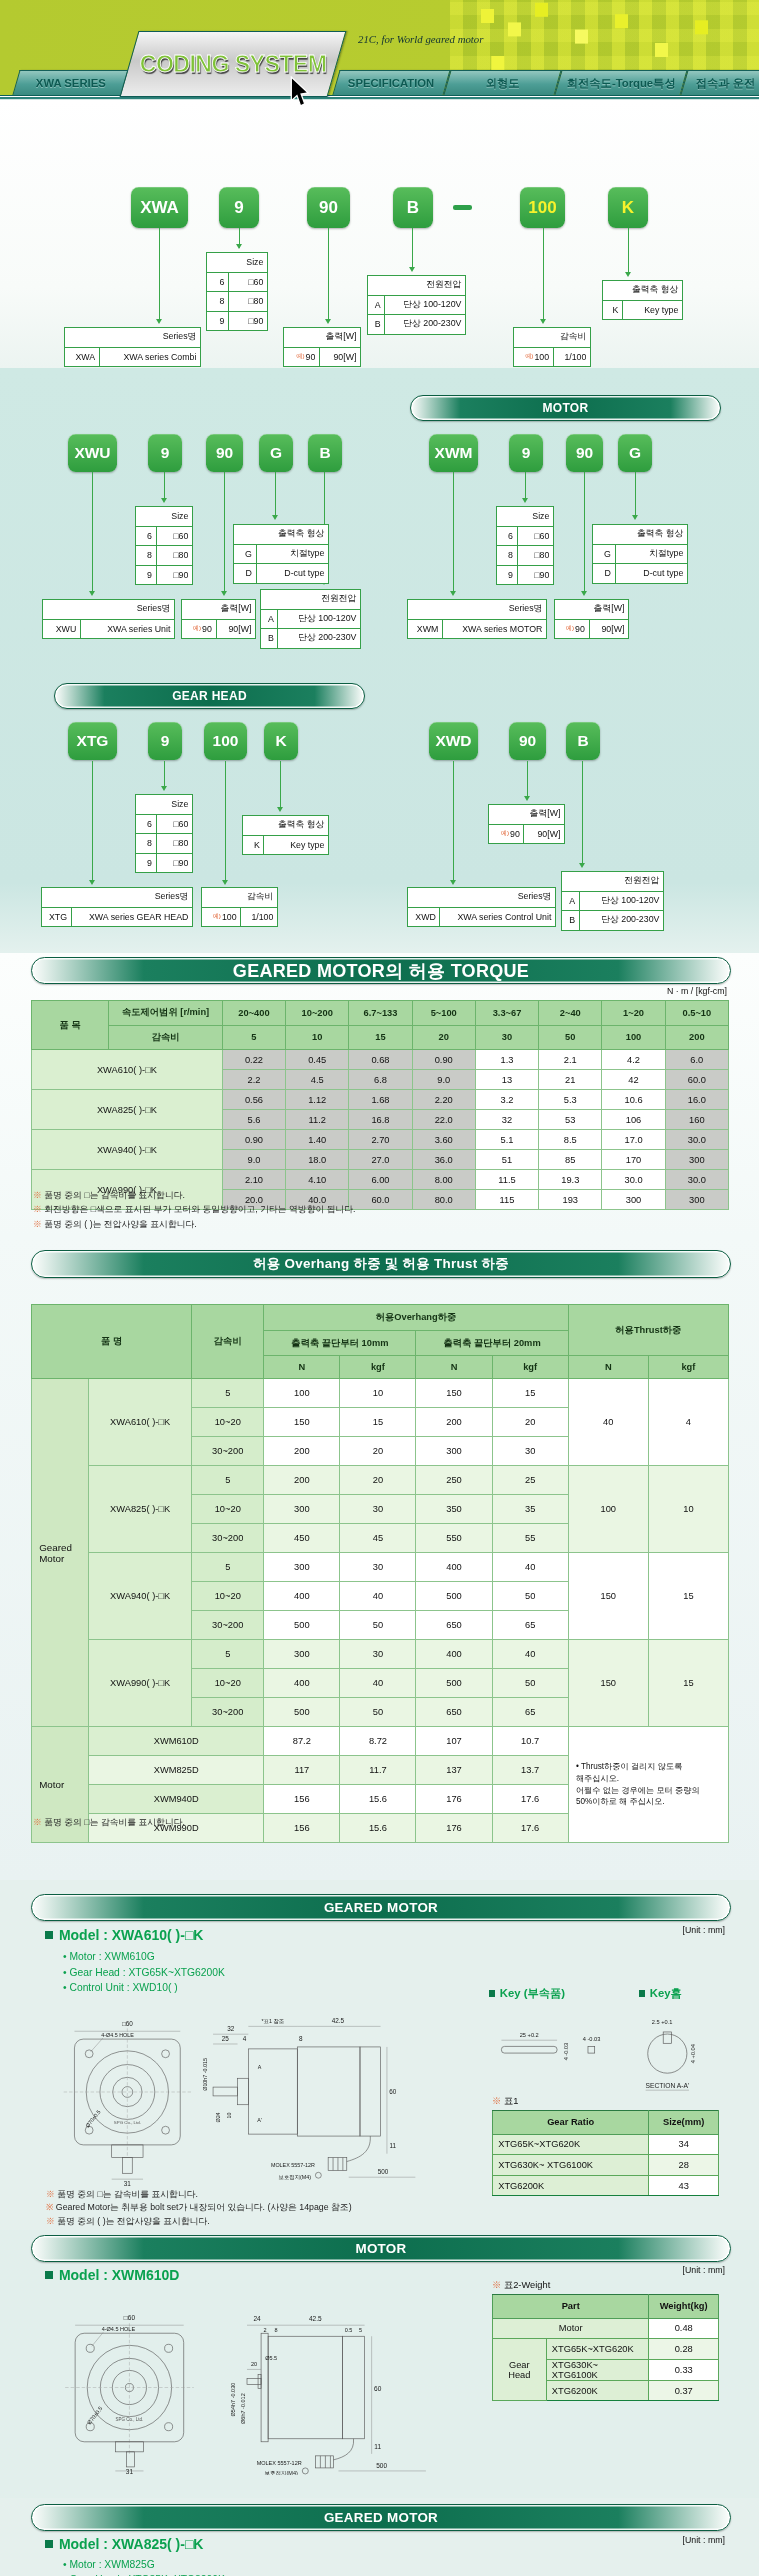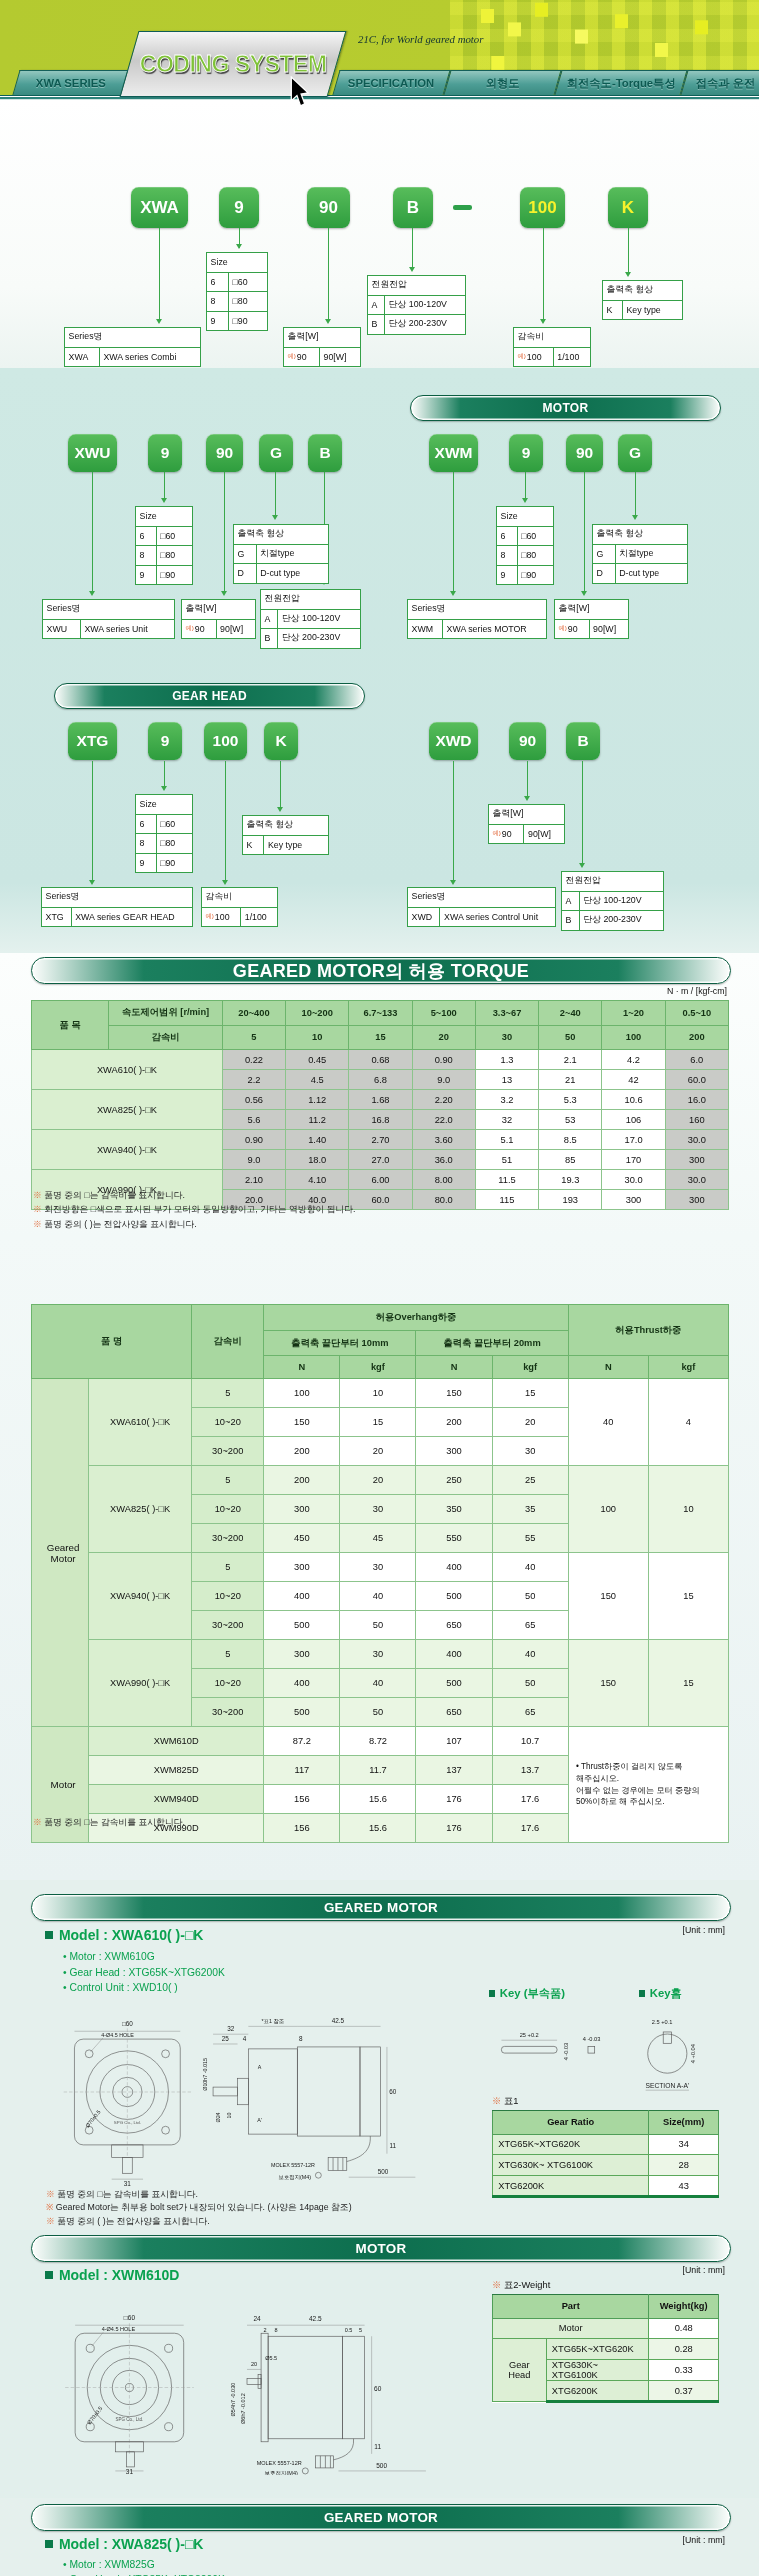--- a/index.html
+++ b/index.html
@@ -26,21 +26,21 @@
   .s-gm1{height:350px;background:#e5f0ed}
   .s-mot{height:268px;background:#e2efec}
   .s-gm2{height:336px;background:#e5f0ed}
   
   .pill{position:absolute;border-radius:14.4px;background:linear-gradient(90deg,#fdfefd 0%,#1b7f5e 16%,#0d6e4e 50%,#1b7f5e 84%,#fdfefd 100%);border:1px solid #0b5e42;color:#fff;display:flex;align-items:center;justify-content:center;font-weight:700;letter-spacing:0.3px;box-shadow:inset 0 0 0 1.5px rgba(255,255,255,.9),0 1px 1.5px rgba(0,0,0,.25)}
   .cb{position:absolute;display:flex;align-items:center;justify-content:center;background:linear-gradient(180deg,#58bd5b,#2e9d3e);border-radius:7.7px;color:#fff;font-weight:700;font-size:17px;box-shadow:0 1px 2.1px rgba(0,0,0,.3),inset 0 0.5px 0 rgba(255,255,255,.4)}
   .cb.y{color:#f7f22c}
   .dash{position:absolute;background:#2ea04a;border-radius:2.1px;color:#2ea04a;font-size:0}
   .arr{position:absolute;width:1px;background:#3aa84a}
   .arr::after{content:"";position:absolute;bottom:-4.6px;left:-2.6px;border:3.1px solid transparent;border-top:5.2px solid #3aa84a}
-  .ct{position:absolute;border-collapse:collapse;background:#fff;font-size:8.8px;text-align:left;color:#111}
+  .ct{position:absolute;border-collapse:collapse;background:#fff;font-size:8.8px;text-align:right;color:#111}
   .ct th,.ct td{border:0.8px solid #35a048;height:18.5px;padding:0 3.6px;font-weight:400;background:#fff}
   .ex{color:#e06030;font-size:6.2px;margin-right:1px;vertical-align:1.5px}
   .unit{position:absolute;font-size:8.8px;color:#111}
   .note{position:absolute;font-size:8.8px;color:#222;line-height:13.4px}
   .note::before{content:"※ ";color:#e06a3a}
   .mh{position:absolute;color:#0aa14f;font-size:14px;font-weight:700;display:flex;align-items:center}
   .mh::before{content:"";display:inline-block;width:7.7px;height:7.7px;background:#0a7a4a;margin-right:6.2px}
   .mb{position:absolute;color:#0aa14f;font-size:10.3px}
   .mb::before{content:"• "}
   .kh{position:absolute;color:#0aa14f;font-size:11.3px;font-weight:700;display:flex;align-items:center}
@@ -51,34 +51,34 @@
   .bt{position:absolute;border-collapse:collapse;font-size:9.3px;text-align:center;color:#111;table-layout:fixed}
   .bt th{background:#a8d7a0;border:0.5px solid #6cb46c;font-weight:700;color:#143314}
   .bt td{border:0.5px solid #8cc48c;background:#fff}
   .bt tbody tr:first-child td{border-top:1.5px solid #0a7a4e}
   .torque th{height:21.6px}
   .torque td{height:17px}
   .torque td.g{background:#c9cbc7}
   .torque td.w{background:#fff}
   .torque td.ml{background:#daefd0}
   .over td{height:26px}
-  .over td.gl{background:#cfe8c2;text-align:center;padding-left:7.2px;font-size:9.8px}
+  .over td.gl{background:#cfe8c2;text-align:left;padding-left:7.2px;font-size:9.8px}
   .over td.ml{background:#daefd0}
   .over td.ml2{background:#daefd0}
   .over td.ra{background:#d5edcb}
   .over td.t{background:#eaf6e3}
   .over td.nt{background:#fff;text-align:left;padding:4.1px 7.2px;font-size:8.2px;line-height:1.45}
   
   .gr{position:absolute;border-collapse:collapse;font-size:9.3px;color:#111;background:#fff}
   .gr th{background:#a8d7a0;border:0.5px solid #4f9e58;border-top:1px solid #2a7a42;height:20.6px;font-weight:700}
   .gr td{border:0.5px solid #5aa85a;height:19.6px;background:#fff;text-align:center;padding:0 5.2px}
   .gr td.lb{background:#ddefd5}
   .gr td.lbl{background:#ddefd5;text-align:left}
   .gr td.t{background:#ecf6e7}
-  .gr tr:last-child td{border-bottom:3px solid #15803d}
+  .gr tr:last-child td{border-bottom:1px solid #15803d}
   
   .draw{position:absolute}
   .draw rect,.draw circle,.draw path,.draw line,.draw ellipse{fill:none;stroke:#5a5a5a;stroke-width:1.3}
   .draw .cl{stroke-dasharray:7 4;stroke-width:.8;stroke:#999}
   .draw .dl{stroke:#777;stroke-width:.8}
   .draw text{fill:#1a1a1a;font-size:13px;text-anchor:middle;stroke:none;font-family:"Liberation Sans",sans-serif}
   .draw text.brand{font-size:9px;fill:#555}
   .draw text.sm{font-size:11px}
 </style>
 </head>
@@ -682,20 +682,23 @@
             <td class="g">300</td>
           </tr>
         </tbody>
     </table>
     <div class="note" style="left:33px;top:236px">품명 중의 □는 감속비를 표시합니다.</div>
     <div class="note" style="left:33px;top:250px">회전방향은 □색으로 표시된 부가 모터와 동일방향이고, 기타는 역방향이 됩니다.</div>
     <div class="note" style="left:33px;top:265px">품명 중의 ( )는 전압사양을 표시합니다.</div>
   </section>
 
   <section class="sec s-over">
+    <div class="pill" style="left:31px;top:14.4px;width:698px;height:26px;font-size:13.4px">
+        <span>허용 Overhang 하중 및 허용 Thrust 하중</span>
+      </div>
     <table class="bt over" style="left:31px;top:68px;width:698px">
       <colgroup>
           <col style="width:57px">
           <col style="width:103px">
           <col style="width:72px">
           <col span="4" style="width:76px">
           <col span="2" style="width:80px">
         </colgroup>
       <thead>
         <tr style="height:26px">

